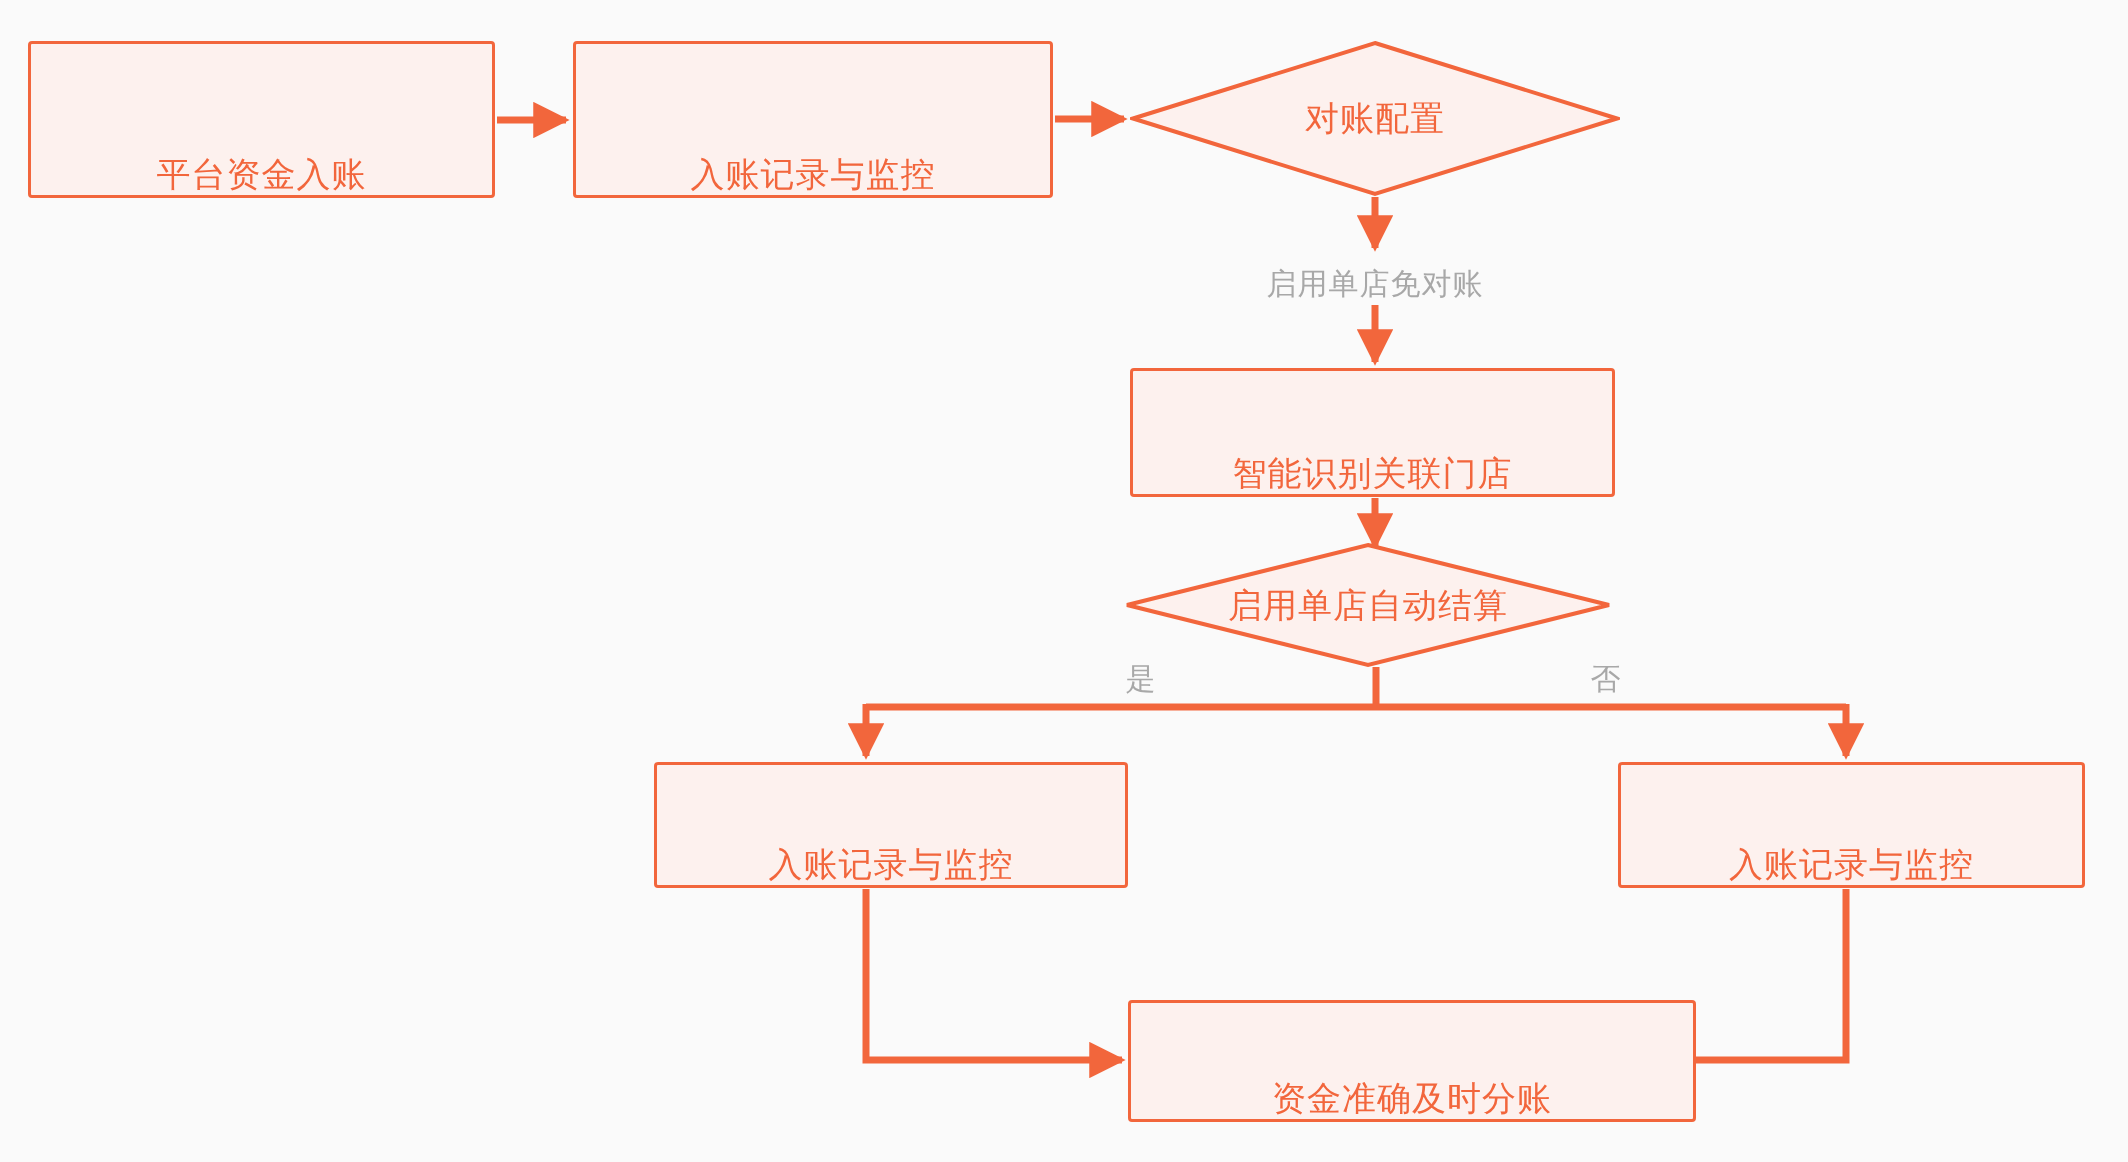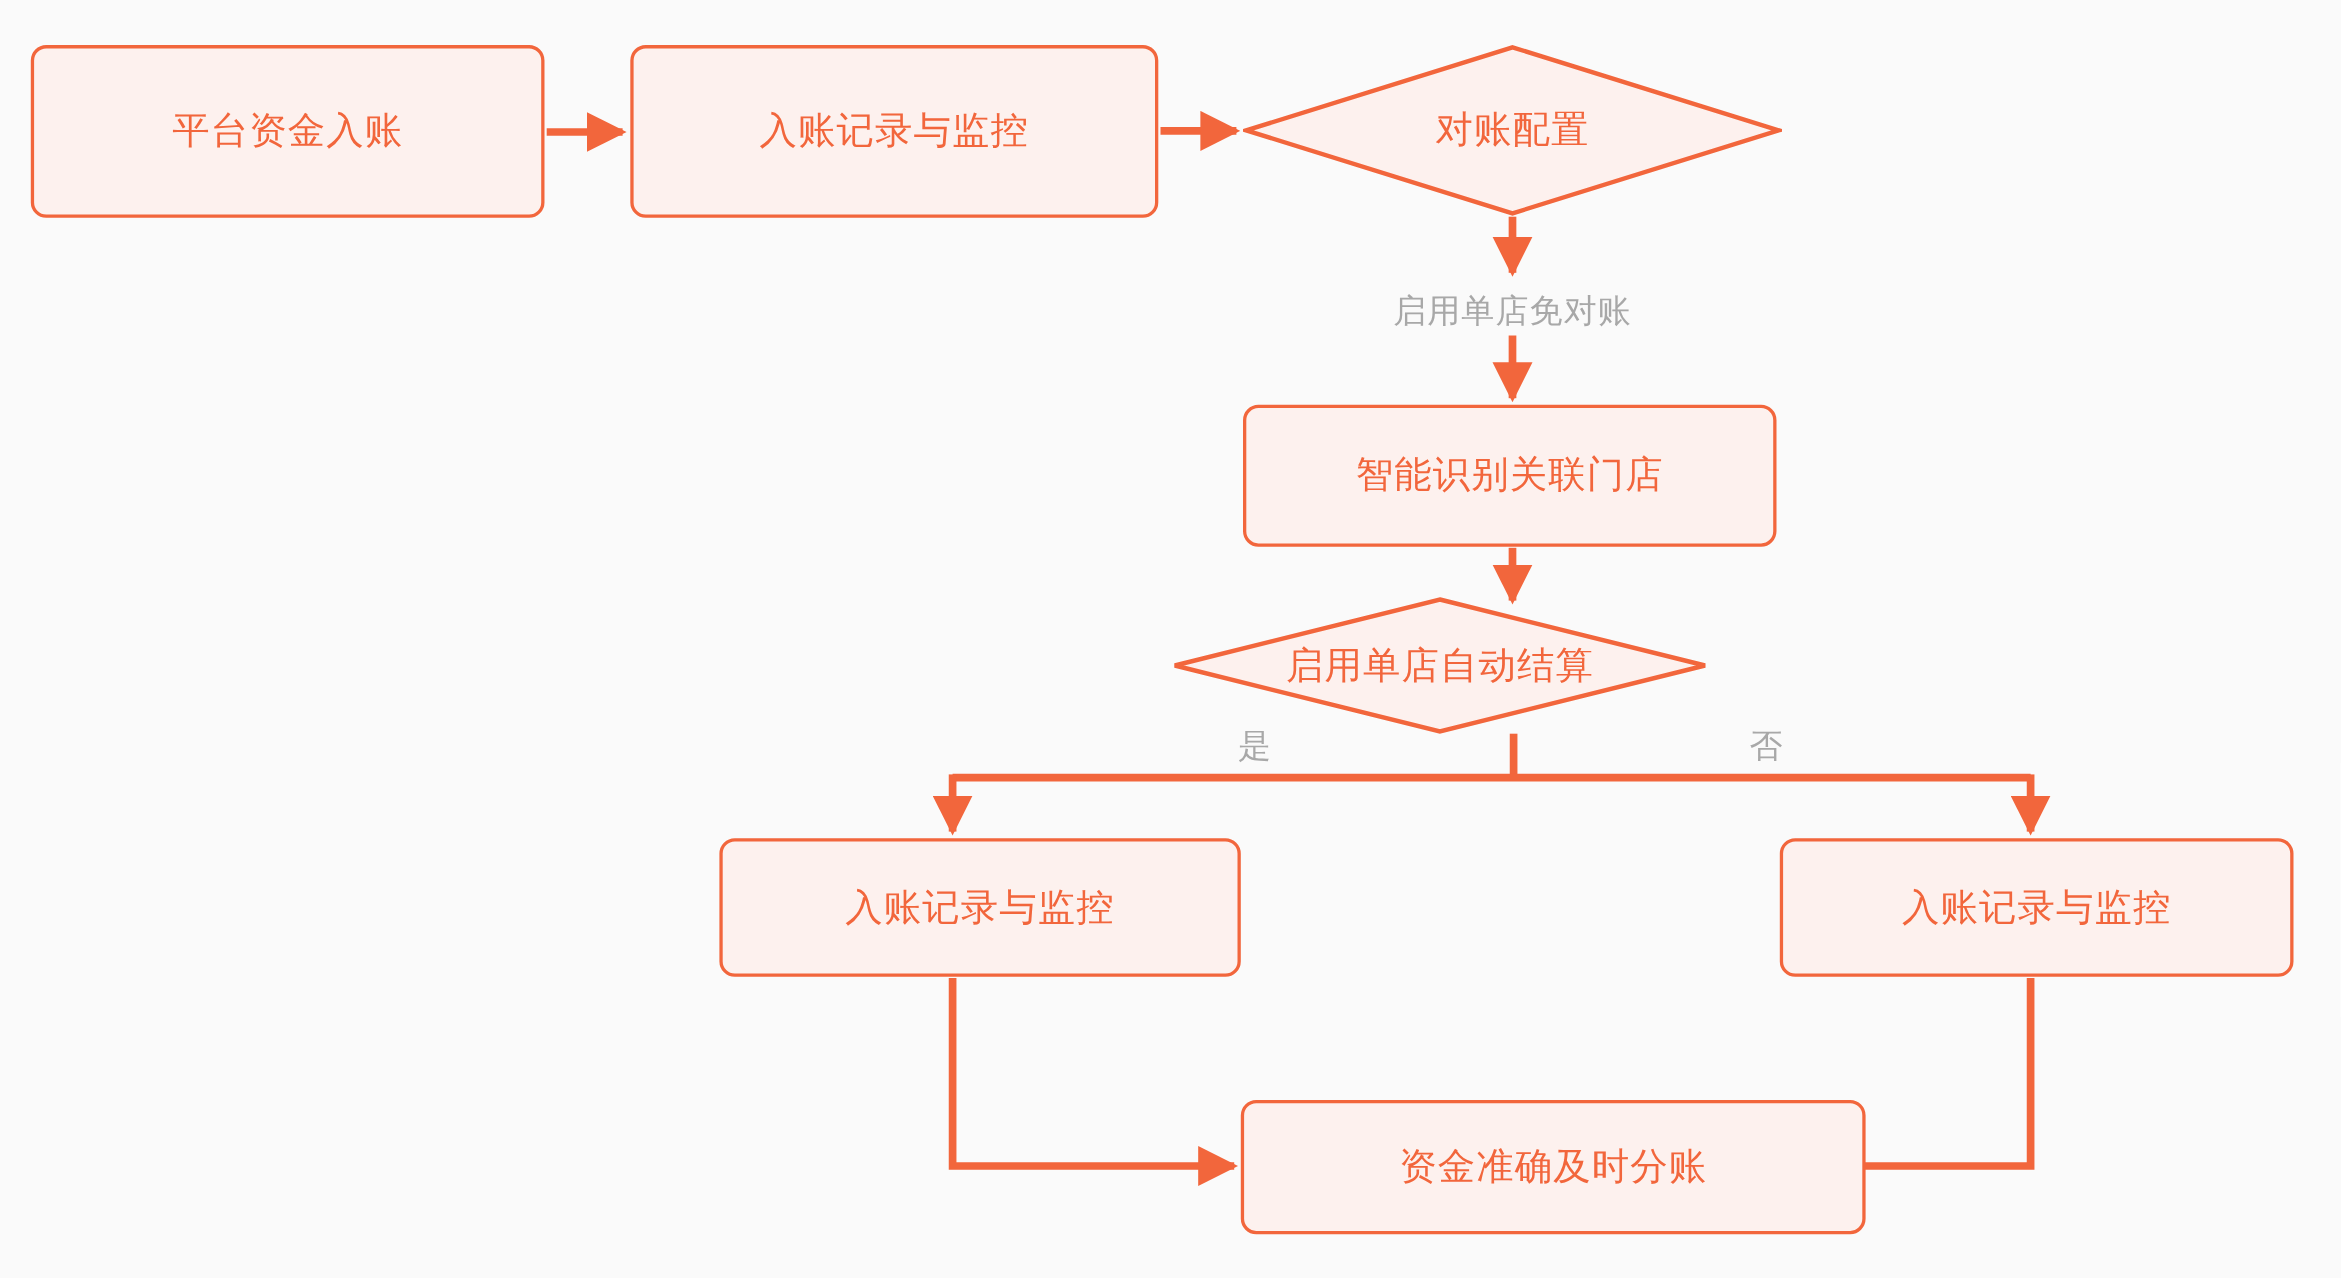--- a/index.html
+++ b/index.html
@@ -35,21 +35,22 @@
     text-align: center;
     color: #F2663C;
     font-size: 34px;
     line-height: 1.2;
     letter-spacing: 1px;
     white-space: nowrap;
   }
   .node.process {
     background: #FDF1EE;
     border: 3px solid #F2663C;
-    border-radius: 14px;
+    border-radius: 4px;
+    align-items: flex-end;
   }
   .node.decision {
     background: transparent;
     border: none;
   }
   .node.decision .dlabel {
     position: relative;
     z-index: 2;
   }
   .dshape {
@@ -135,21 +136,21 @@
     <svg class="dshape" viewBox="0 0 490 157" preserveAspectRatio="none">
       <polygon points="245,3 487,78.5 245,154 3,78.5" fill="#FDF1EE" stroke="#F2663C" stroke-width="4" vector-effect="non-scaling-stroke"></polygon>
     </svg>
     <span class="dlabel">对账配置</span>
   </div>
 
   <div class="node process" style="left:1130px; top:368px; width:485px; height:129px;">
     <span>智能识别关联门店</span>
   </div>
 
-  <div class="node decision" style="left:1065px; top:542px; width:488px; height:126px;">
+  <div class="node decision" style="left:1124px; top:542px; width:488px; height:126px;">
     <svg class="dshape" viewBox="0 0 488 126" preserveAspectRatio="none">
       <polygon points="244,3 485,63 244,123 3,63" fill="#FDF1EE" stroke="#F2663C" stroke-width="4" vector-effect="non-scaling-stroke"></polygon>
     </svg>
     <span class="dlabel">启用单店自动结算</span>
   </div>
 
   <div class="node process" style="left:654px; top:762px; width:474px; height:126px;">
     <span>入账记录与监控</span>
   </div>
 

